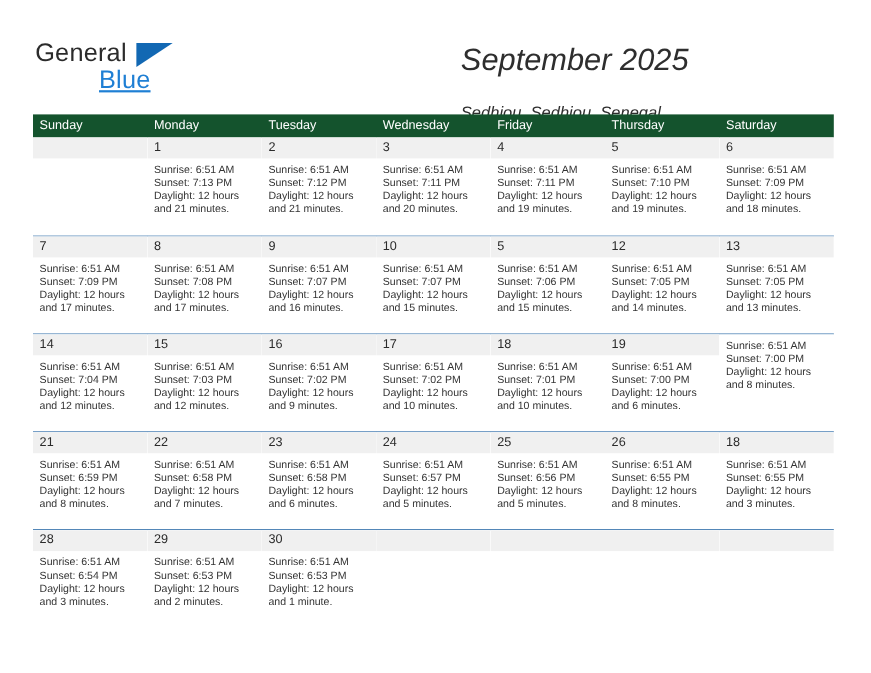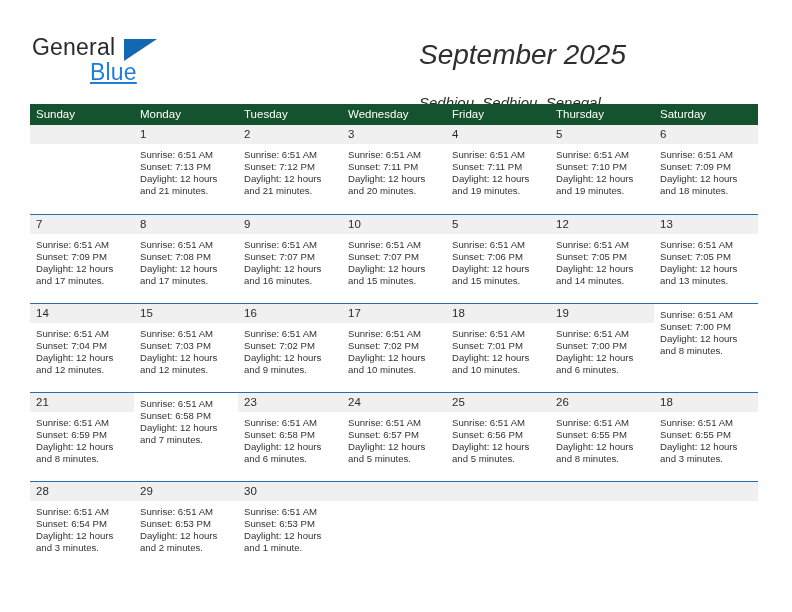--- a/index.html
+++ b/index.html
@@ -412,20 +412,23 @@
               <div class="daynum">21</div>
             </div>
             <div class="details">
               <div>Sunrise: 6:51 AM</div>
               <div>Sunset: 6:59 PM</div>
               <div>Daylight: 12 hours</div>
               <div>and 8 minutes.</div>
             </div>
           </div>
           <div class="daycell">
+            <div class="daynum-band">
+              <div class="daynum">22</div>
+            </div>
             <div class="details">
               <div>Sunrise: 6:51 AM</div>
               <div>Sunset: 6:58 PM</div>
               <div>Daylight: 12 hours</div>
               <div>and 7 minutes.</div>
             </div>
           </div>
           <div class="daycell">
             <div class="daynum-band">
               <div class="daynum">23</div>

